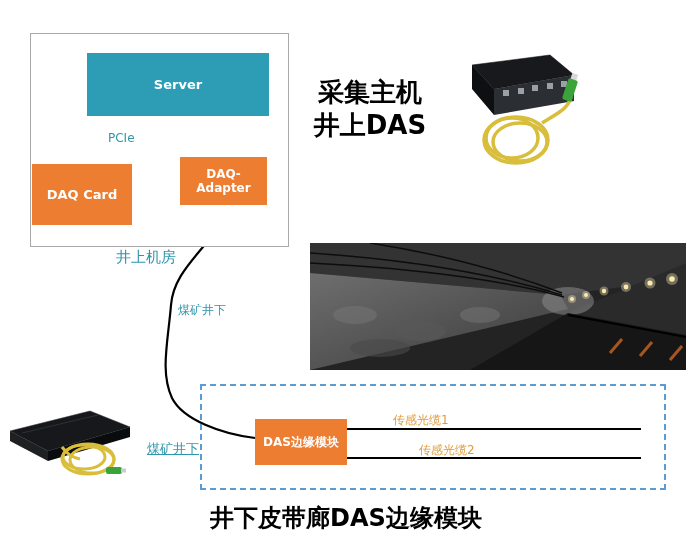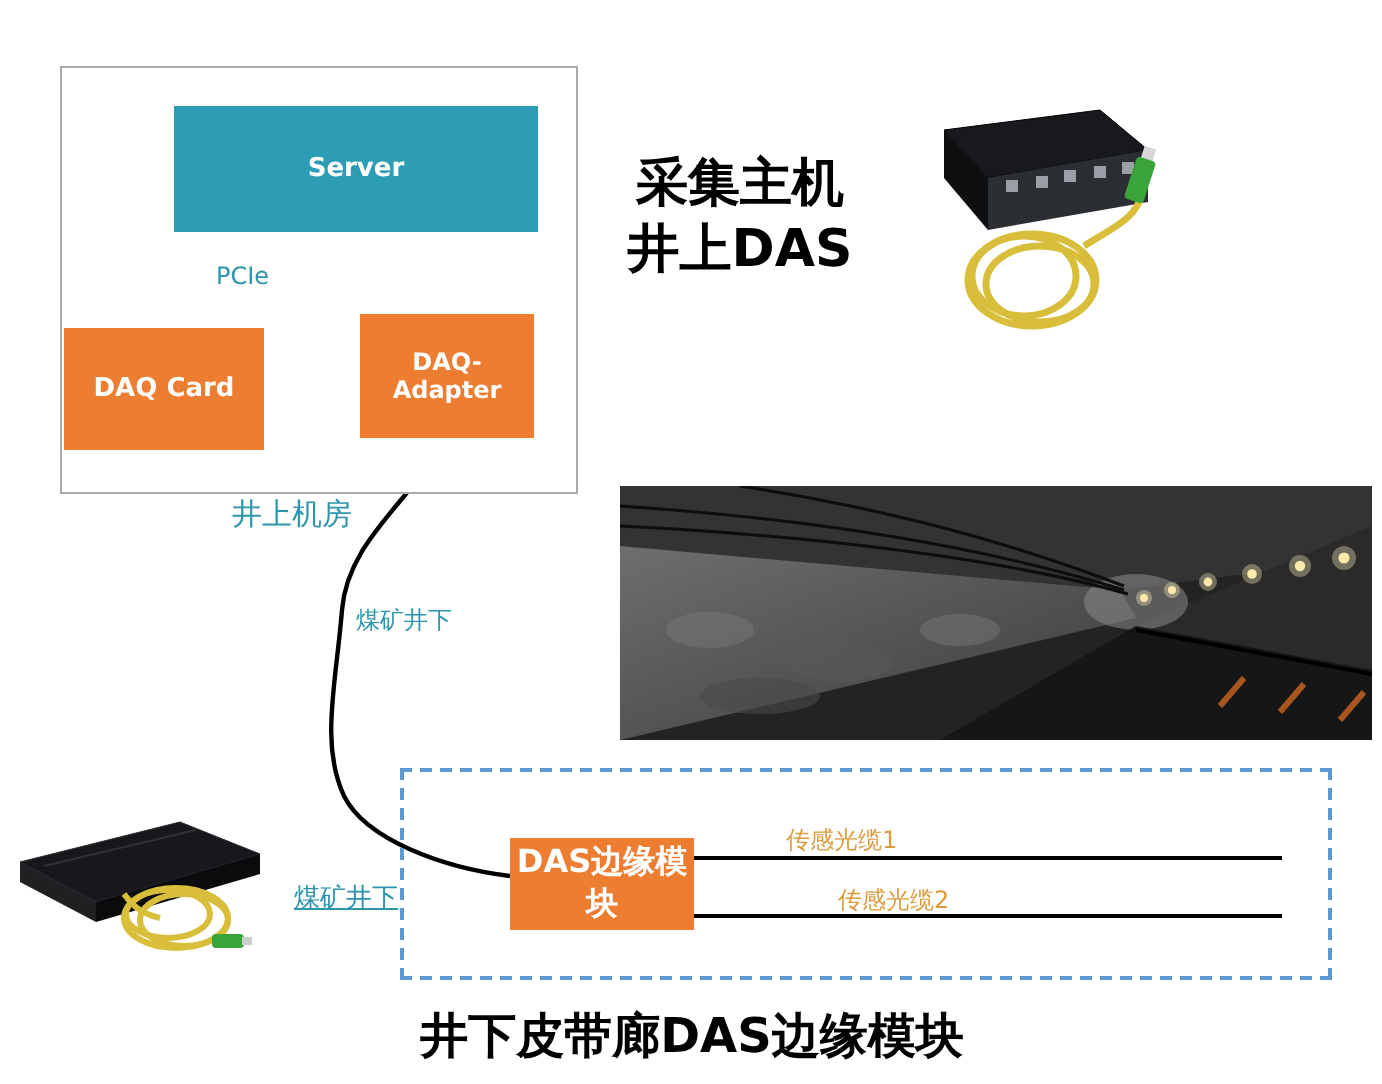--- a/index.html
+++ b/index.html
@@ -8,35 +8,35 @@
     font-family:"DejaVu Sans","Liberation Sans",sans-serif;
   }
   .abs{position:absolute;}
   .box{
     position:absolute;display:flex;align-items:center;justify-content:center;
     color:#fff;font-weight:bold;text-align:center;
   }
   .room-box{left:30px;top:33px;width:257px;height:212px;border:1px solid #a9a9a9;background:#fff;}
   .server-box{left:55px;top:53px;width:182px;height:63px;background:var(--teal);font-size:13px;margin-left:32px;}
   .daq-card-box{left:32px;top:164px;width:100px;height:61px;background:var(--orange);font-size:13px;}
-  .daq-adapter-box{left:180px;top:157px;width:87px;height:62px;background:var(--orange);font-size:12px;}
+  .daq-adapter-box{left:180px;top:157px;width:87px;height:48px;background:var(--orange);font-size:12px;}
   .pcie-label{left:108px;top:131px;color:var(--teal_text);font-size:12px;}
   .room-label{left:116px;top:248px;color:var(--teal_text);font-size:15px;}
   .surface-title{
     left:300px;top:76px;width:140px;text-align:center;
     font-size:26px;font-weight:bold;color:var(--title_text);line-height:1.25;
   }
   .bottom-title{
     left:166px;top:502px;width:360px;text-align:center;
     font-size:24px;font-weight:bold;color:var(--title_text);
   }
   .comm-label{left:178px;top:302px;color:var(--teal_text);font-size:12px;}
   .mine-label{left:147px;top:440px;color:var(--teal_text);font-size:13px;text-decoration:underline;}
   .dashed-box{left:200px;top:384px;width:466px;height:106px;border:2px dashed var(--dash_border);box-sizing:border-box;}
-  .edge-module-box{left:255px;top:419px;width:92px;height:46px;background:var(--orange);font-size:16px;}
+  .edge-module-box{left:255px;top:419px;width:92px;height:46px;background:var(--orange);font-size:12px;}
   .sc1-label{left:381px;top:412px;color:var(--sensing_label);font-size:12px;margin-left:12px;}
   .sc2-label{left:419px;top:442px;color:var(--sensing_label);font-size:12px;}
   .photo{position:absolute;}
   .photo svg{display:block;width:100%;height:100%;}
   .photo-host{left:450px;top:45px;width:142px;height:138px;}
   .photo-tunnel{left:310px;top:243px;width:376px;height:127px;}
   .photo-edge{left:2px;top:397px;width:146px;height:88px;}
   svg.overlay{position:absolute;left:0;top:0;width:691px;height:542px;}
   .cable-line{stroke:var(--cable);stroke-width:2.2;fill:none;}
   .sensing-line{stroke:var(--cable);stroke-width:2;fill:none;}

